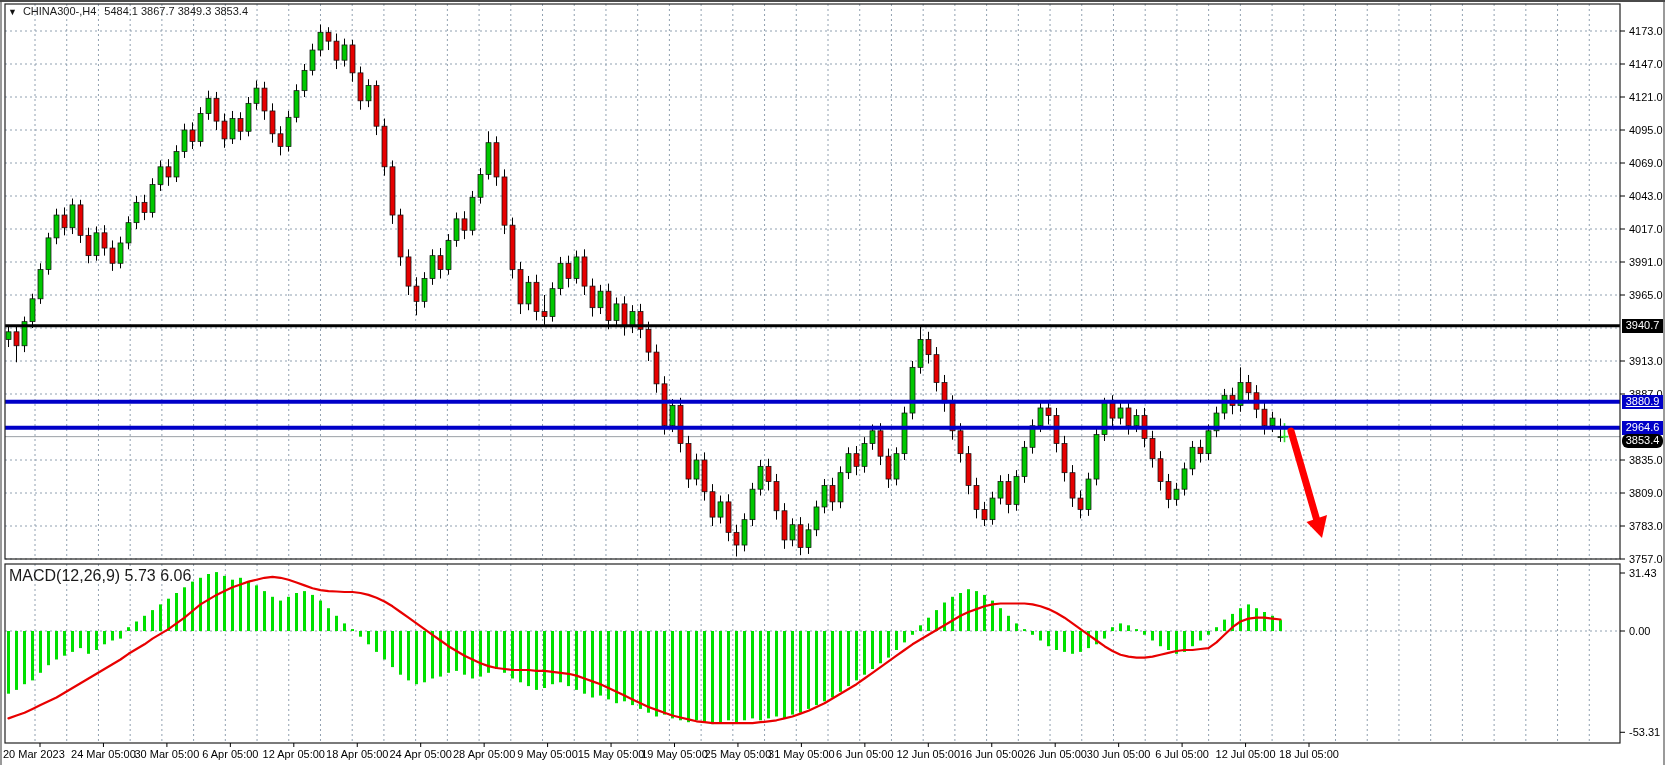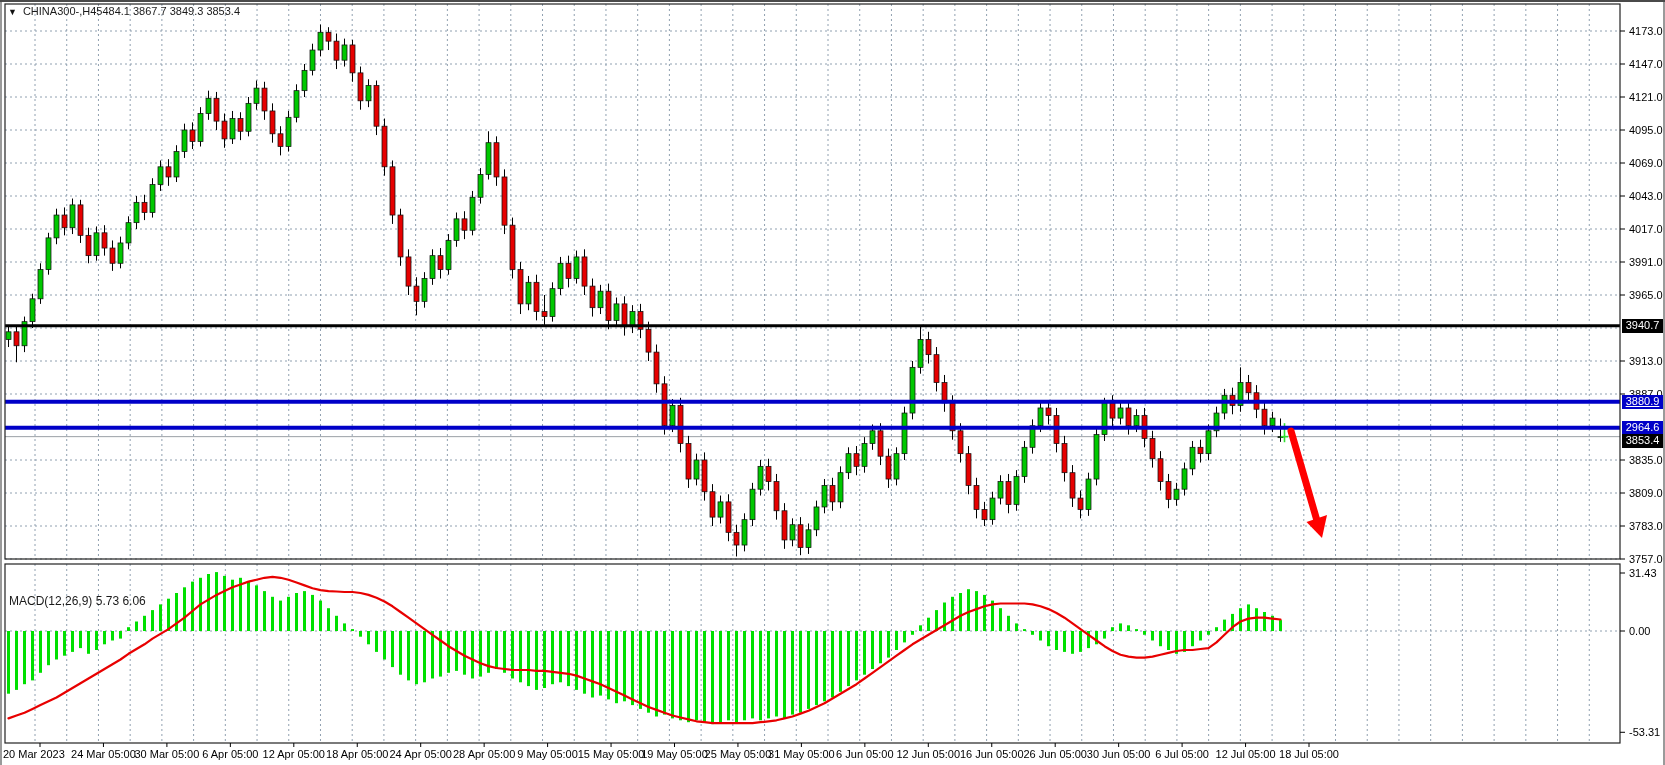--- a/index.html
+++ b/index.html
@@ -3,30 +3,30 @@
 <meta charset="utf-8">
 <style>
   html,body{margin:0;padding:0;background:#e8e8e8;}
   .screen{position:relative;width:1665px;height:765px;background:#ffffff;overflow:hidden;
           font-family:"Liberation Sans","DejaVu Sans",sans-serif;
           border-top:2px solid #4a4a4a;box-sizing:border-box;}
   .edge-left{position:absolute;left:0;top:0;width:2px;height:765px;background:#9a9a9a;}
   .edge-right{position:absolute;left:1663px;top:0;width:2px;height:765px;background:#9a9a9a;}
   .title-bar{position:absolute;left:8px;top:3px;font-size:11px;color:#1a1a1a;white-space:nowrap;}
   .title-bar .tri{font-size:9px;margin-right:6px;color:#111;}
-  .title-bar .sym{margin-right:0;}
-  .macd-label{position:absolute;left:9px;top:592px;font-size:12px;color:#1a1a1a;white-space:nowrap;}
+  .title-bar .sym{margin-right:8px;}
+  .macd-label{position:absolute;left:9px;top:565px;font-size:16px;color:#1a1a1a;white-space:nowrap;}
   .levelbox{position:absolute;left:1622px;width:41px;height:14px;color:#ffffff;
             font-size:11px;line-height:13px;text-align:center;}
   .lb-black{background:#000000;}
   .lb-blue{background:#0000c8;}
   #lvl-3940{top:317px;}
   #lvl-3880{top:393px;text-decoration:underline;}
   #lvl-3860{top:419px;}
-  #lvl-cur{top:432px;}
+  #lvl-cur{top:432px;border-radius:6px;}
   svg{position:absolute;left:0;top:0;}
 </style>
 </head>
 <body>
 
 <div class="screen">
   <svg id="chart-svg" width="1665" height="765">
       <g>
         <line x1="5" y1="29" x2="1620" y2="29" stroke="#90a0b0" stroke-width="1" stroke-dasharray="2,3"></line>
         <line x1="5" y1="62" x2="1620" y2="62" stroke="#90a0b0" stroke-width="1" stroke-dasharray="2,3"></line>

